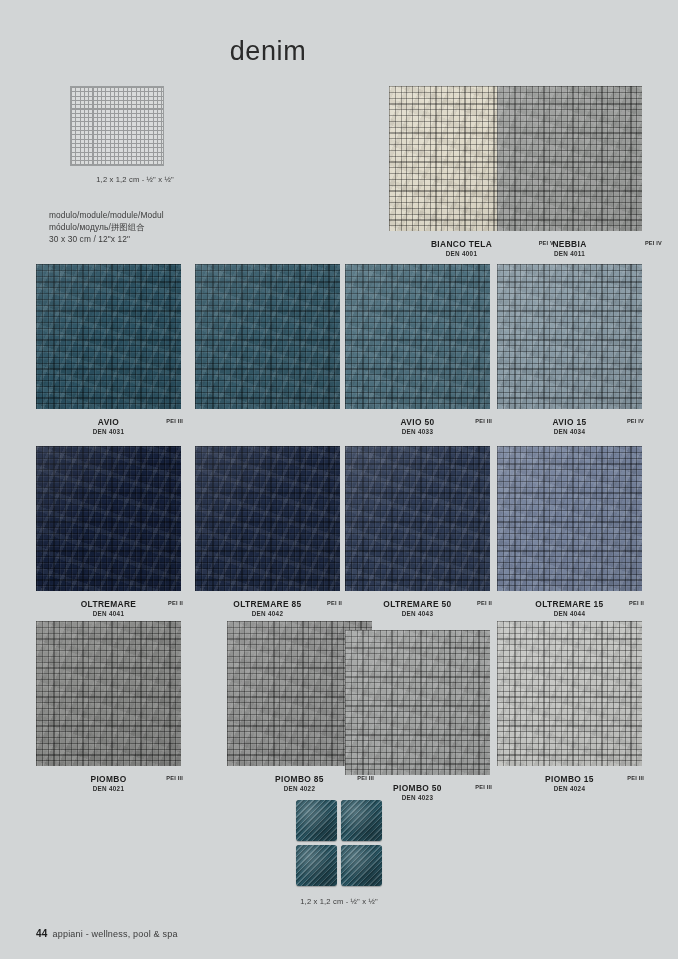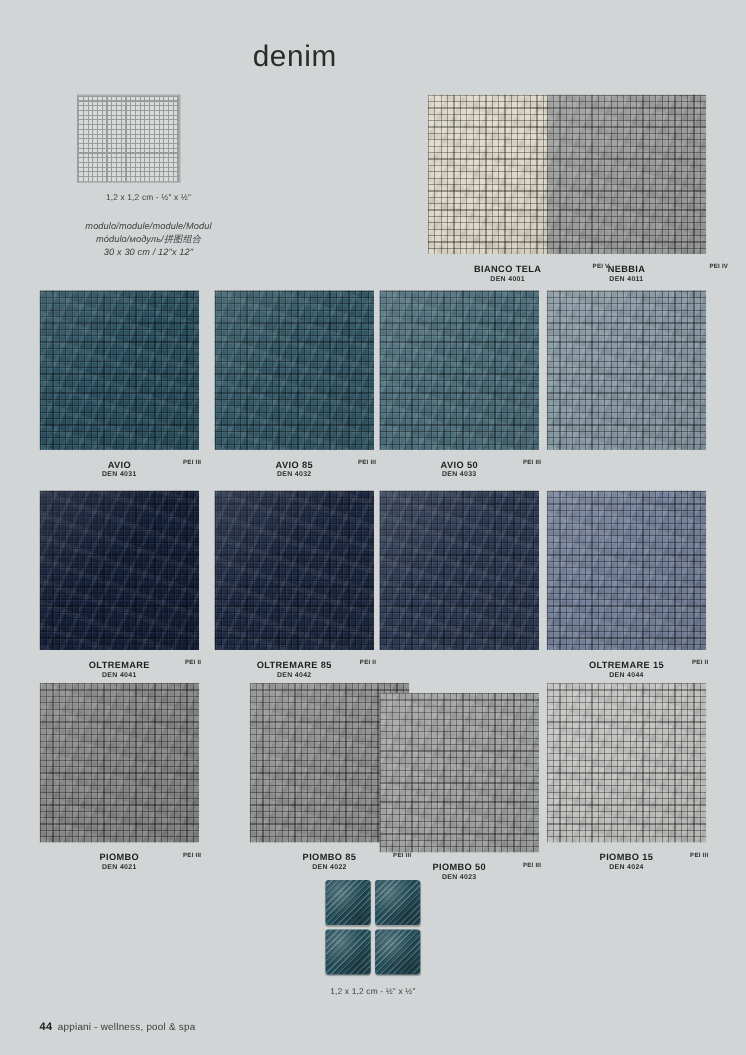--- a/index.html
+++ b/index.html
@@ -54,27 +54,25 @@
     opacity: .85;
   }
   .module-size {
     margin-top: 9px;
     text-align: center;
     font-size: 7.6px;
     letter-spacing: .15px;
     color: #3b3b3b;
   }
   .module-desc {
-    margin-top: 15px;
-    text-align: center;
+    margin-top: 25px;
     font-size: 8.4px;
     line-height: 12.2px;
     letter-spacing: .1px;
     color: #3b3b3b;
-    font-style: italic;
   }
 
   
   .swatch {
     position: absolute;
   }
   .tile-area {
     position: relative;
     width: 145px;
     height: 145px;
@@ -257,25 +255,20 @@
   </div>
 </div>
 
 <div class="swatch" style="left:195px; top:264px;">
   <div class="tile-area">
     <div class="base" style="background: rgb(53, 90, 105);"></div>
     <div class="mottle"></div>
     <div class="grout"></div>
     <div class="sheen"></div>
   </div>
-  <div class="swatch-caption">
-    <div class="swatch-name">AVIO 85</div>
-    <div class="swatch-code">DEN 4032</div>
-    <div class="swatch-pei">PEI III</div>
-  </div>
 </div>
 
 <div class="swatch" style="left:345px; top:264px;">
   <div class="tile-area">
     <div class="base" style="background: rgb(77, 111, 125);"></div>
     <div class="mottle"></div>
     <div class="grout"></div>
     <div class="sheen"></div>
   </div>
   <div class="swatch-caption">
@@ -284,20 +277,25 @@
     <div class="swatch-pei">PEI III</div>
   </div>
 </div>
 
 <div class="swatch" style="left:497px; top:264px;">
   <div class="tile-area">
     <div class="base" style="background: rgb(135, 153, 164);"></div>
     <div class="mottle"></div>
     <div class="grout"></div>
     <div class="sheen"></div>
+  </div>
+  <div class="swatch-caption">
+    <div class="swatch-name">AVIO 15</div>
+    <div class="swatch-code">DEN 4034</div>
+    <div class="swatch-pei">PEI IV</div>
   </div>
 </div>
 
 <div class="swatch" style="left:36px; top:446px;">
   <div class="tile-area">
     <div class="base" style="background: rgb(21, 32, 58);"></div>
     <div class="mottle"></div>
     <div class="grout"></div>
     <div class="sheen"></div>
   </div>
@@ -321,20 +319,25 @@
     <div class="swatch-pei">PEI II</div>
   </div>
 </div>
 
 <div class="swatch" style="left:345px; top:446px;">
   <div class="tile-area">
     <div class="base" style="background: rgb(47, 60, 86);"></div>
     <div class="mottle"></div>
     <div class="grout"></div>
     <div class="sheen"></div>
+  </div>
+  <div class="swatch-caption">
+    <div class="swatch-name">OLTREMARE 50</div>
+    <div class="swatch-code">DEN 4043</div>
+    <div class="swatch-pei">PEI II</div>
   </div>
 </div>
 
 <div class="swatch" style="left:497px; top:446px;">
   <div class="tile-area">
     <div class="base" style="background: rgb(115, 128, 154);"></div>
     <div class="mottle"></div>
     <div class="grout"></div>
     <div class="sheen"></div>
   </div>

